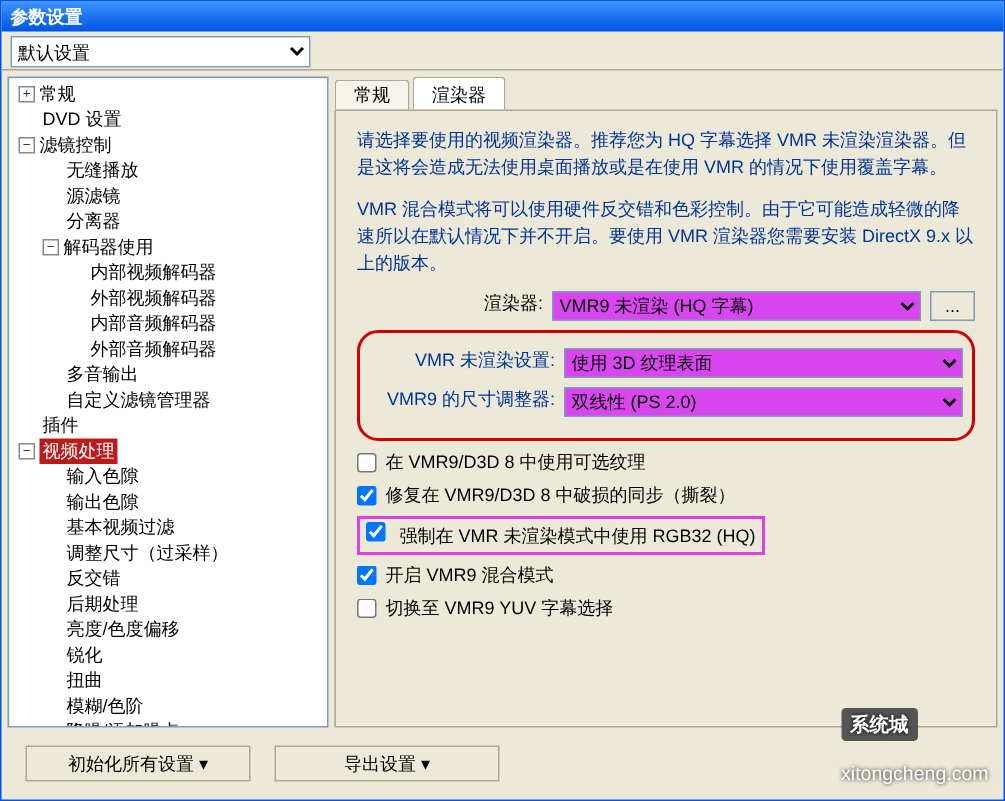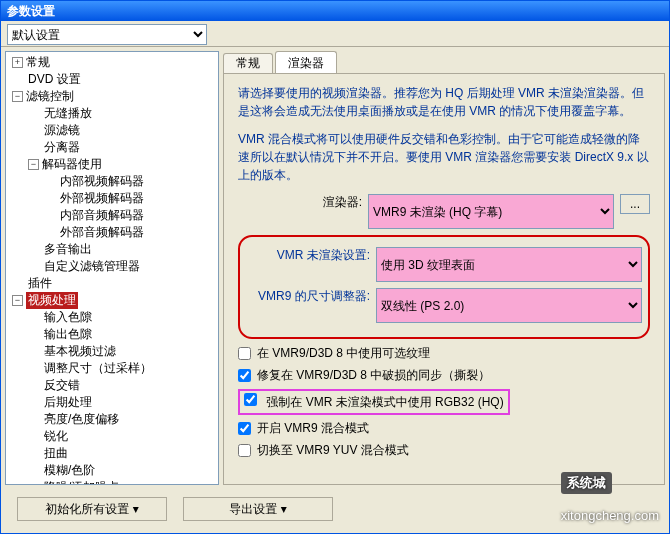--- a/index.html
+++ b/index.html
@@ -20,21 +20,21 @@
 .tree-item.sel .lbl { background: #b91c1c; color: #fff; padding: 0 2px; }
 .right { flex: 1; margin: 4px 4px 4px 0; display: flex; flex-direction: column; }
 .tabs { display: flex; height: 22px; }
 .tab { padding: 3px 12px 0; border: 1px solid #aca899; border-bottom: none; margin-right: 2px; background: #ffffff; cursor: pointer; border-radius: 3px 3px 0 0; }
 .tab.inactive { background: #f5f3ea; margin-top: 2px; padding-top: 1px; }
 .tab-content { flex: 1; border: 1px solid #aca899; background: #ece9d8; padding: 10px 14px; overflow: auto; }
 .group-title { color: #003399; font-weight: bold; margin-bottom: 8px; }
 .desc { color: #003399; line-height: 1.5; margin-bottom: 10px; }
 .row { display: flex; margin: 6px 0; }
 .row .rl { width: 130px; text-align: right; padding-right: 6px; }
-.row select { flex: 1; height: 35px; border: 1px solid #7f9db9; background: #f9a8d4; font-size: 12px; }
+.row select { flex: 1; height: 20px; border: 1px solid #7f9db9; background: #d946ef; font-size: 12px; }
 .more-btn { width: 30px; height: 20px; margin-left: 6px; border: 1px solid #7f9db9; background: #ece9d8; cursor: pointer; font-size: 12px; }
 .hl-red { border: 2px solid #d00000; border-radius: 14px; padding: 4px 6px 8px; margin: 6px 0; }
 .hl-pink { border: 2px solid #e040e0; border-radius: 0; padding: 2px 4px; display: inline-block; }
 .chk-row { display: flex; align-items: center; margin: 5px 0; }
 .chk-row input { margin-right: 6px; }
 .footer { display: flex; gap: 16px; padding: 8px 16px; }
 .footer button { flex: 0 0 auto; width: 150px; height: 24px; background: #ece9d8; border: 1px solid #aca899; cursor: pointer; font-size: 12px; }
 .watermark { position: absolute; right: 10px; bottom: 10px; color: #fff; font-family: Arial; font-size: 13px; text-shadow: 0 0 3px #000; }
 .watermark .logo { background: #555; color: #fff; padding: 2px 6px; border-radius: 3px; font-weight: bold; display: inline-block; margin-bottom: 14px; }
 </style>
@@ -156,21 +156,21 @@
           <span class="lbl">降噪/添加噪点</span>
         </div>
 
 </div>
 <div class="right">
 <div class="tabs">
 <div class="tab inactive">常规</div>
 <div class="tab">渲染器</div>
 </div>
 <div class="tab-content">
-<div class="desc">请选择要使用的视频渲染器。推荐您为 HQ 后期处理 VMR 未渲染渲染器。但是这将会造成无法使用桌面播放或是在使用 VMR 的情况下使用覆盖字幕。</div>
+<div class="desc">请选择要使用的视频渲染器。推荐您为 HQ 字幕选择 VMR 未渲染渲染器。但是这将会造成无法使用桌面播放或是在使用 VMR 的情况下使用覆盖字幕。</div>
 <div class="desc">VMR 混合模式将可以使用硬件反交错和色彩控制。由于它可能造成轻微的降速所以在默认情况下并不开启。要使用 VMR 渲染器您需要安装 DirectX 9.x 以上的版本。</div>
 <div class="row">
 <span class="rl">渲染器:</span>
 <select><option>VMR9 未渲染 (HQ 字幕)</option></select>
 <button class="more-btn">...</button>
 </div>
 <div class="hl-red">
 <div class="row">
 <span class="rl" style="color:#003399">VMR 未渲染设置:</span>
 <select><option>使用 3D 纹理表面</option></select>
@@ -193,21 +193,21 @@
 <input type="checkbox" checked="" style="">
 <span>强制在 VMR 未渲染模式中使用 RGB32 (HQ)</span>
 </span>
 </div>
 <div class="chk-row">
 <input type="checkbox" checked="" style="">
 <span>开启 VMR9 混合模式</span>
 </div>
 <div class="chk-row">
 <input type="checkbox" style="">
-<span>切换至 VMR9 YUV 混合模式</span>
+<span>切换至 VMR9 YUV 字幕选择</span>
 </div>
 </div>
 </div>
 </div>
 <div class="footer">
 <button>初始化所有设置 ▾</button>
 <button>导出设置 ▾</button>
 </div>
 <div class="watermark">
 <div class="logo">系统城</div>

